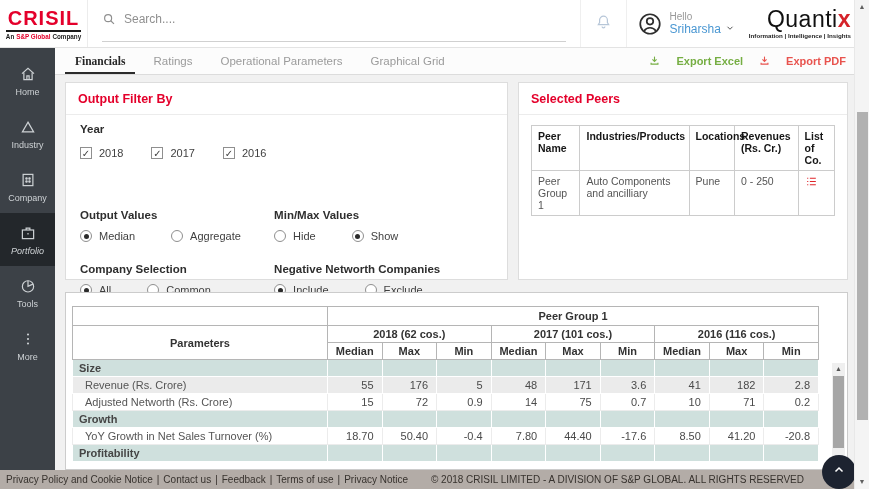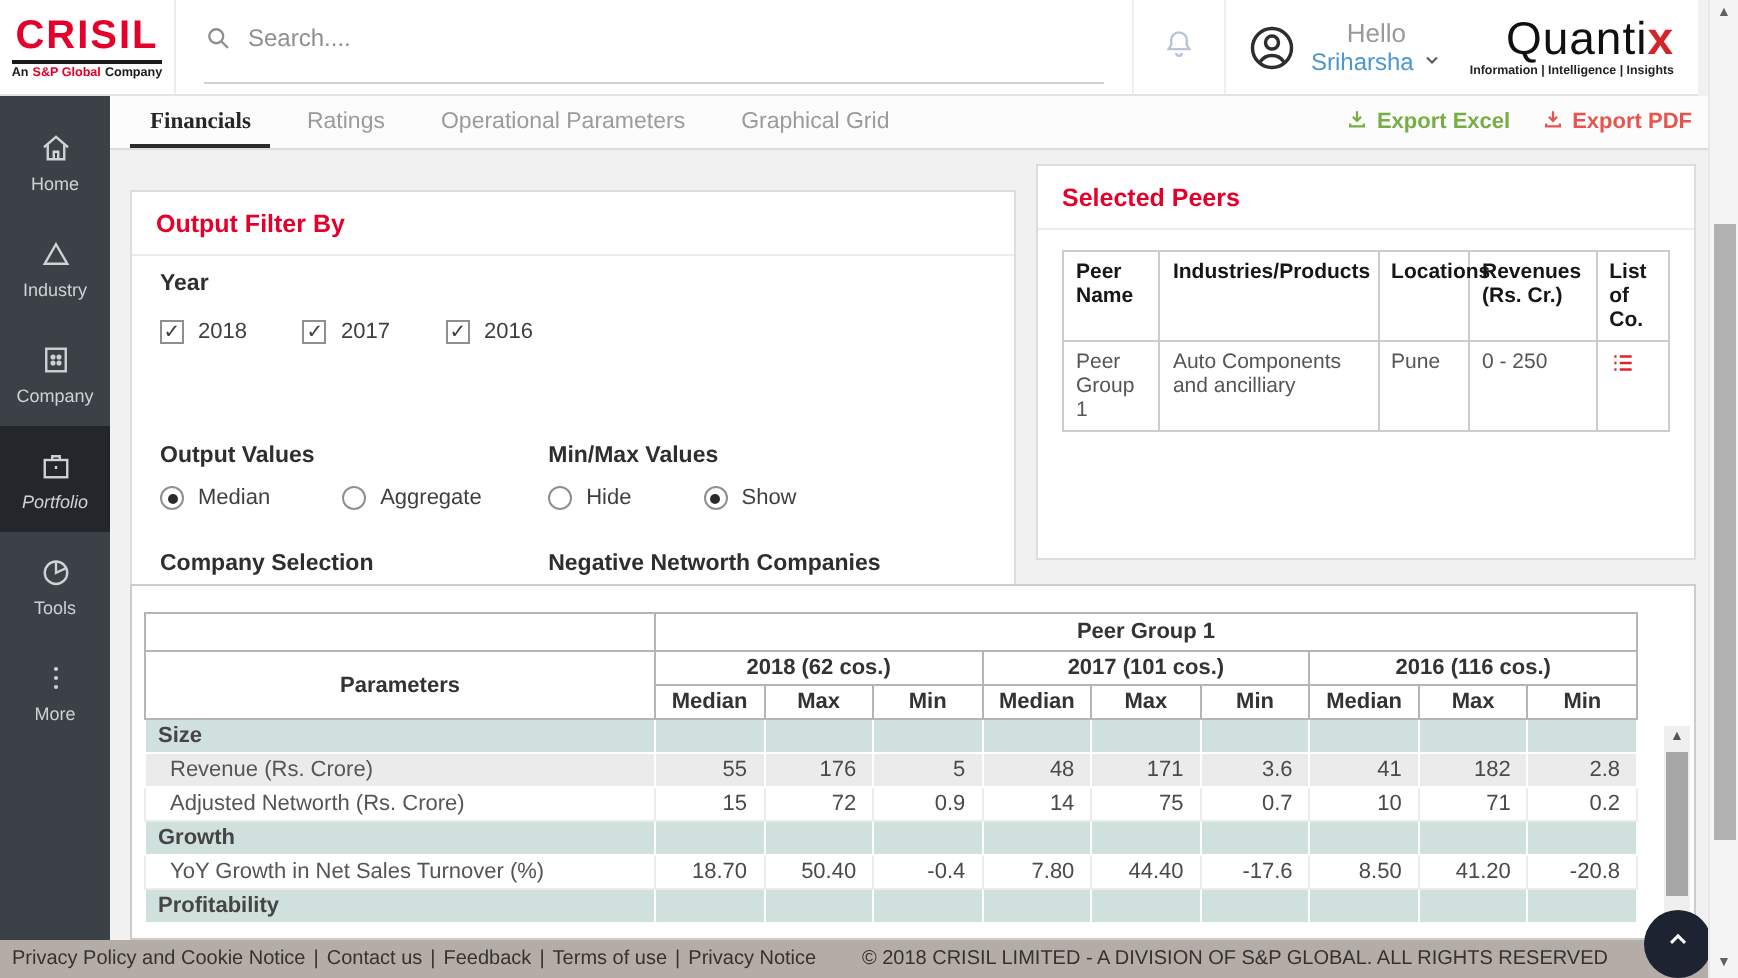--- a/index.html
+++ b/index.html
@@ -5,36 +5,36 @@
   :root{
     --brand-red:#e4002b; --excel-green:#76ae43; --pdf-red:#e8534e;
     --sidebar-bg:#3c4147; --sidebar-active:#23272b; --section-teal:#cfe0dd;
     --row-alt:#ebebeb; --footer-bg:#b3aca7; --link-blue:#4a97d2; --button-dark:#1d2330;
   }
   *{box-sizing:border-box;margin:0;padding:0;}
   body{margin:0;background:#fff;font-family:"Liberation Sans","DejaVu Sans",sans-serif;}
   .app{position:relative;width:869px;height:489px;background:#f1f1f1;overflow:hidden;}
 
   
-  .topbar{position:absolute;top:0;left:0;right:20px;height:48px;background:#fff;
+  .topbar{position:absolute;top:0;left:0;right:6px;height:48px;background:#fff;
     border-bottom:1px solid #e3e3e3;display:flex;align-items:stretch;z-index:5;}
   .logo-box{width:88px;border-right:1px solid #ececec;display:flex;flex-direction:column;align-items:center;justify-content:center;}
   .crisil{font-size:20px;font-weight:700;color:var(--brand-red);letter-spacing:1px;line-height:1;}
   .crisil-tagline{display:flex;gap:2px;font-size:6.3px;font-weight:700;color:#1a1a1a;border-top:2px solid #1a1a1a;margin-top:2px;padding-top:1px;}
   .crisil-tagline .sp{color:var(--brand-red);}
   .search-area{flex:1;display:flex;align-items:center;margin:0 14px;}
   .search-inner{flex:1;display:flex;align-items:flex-start;gap:8px;border-bottom:1px solid #d0d0d0;height:30px;margin-top:6px;}
   .search-inner svg{width:14px;height:14px;color:#8f8f8f;flex:none;}
   .search-input{border:none;outline:none;flex:1;font-size:12px;color:#333;background:transparent;}
   .search-input::placeholder{color:#8f8f8f;}
   .bell-box{width:46px;display:flex;align-items:center;justify-content:center;border-left:1px solid #efefef;cursor:pointer;}
   .bell-box svg{width:17px;height:17px;color:#b6c6d8;}
   .user-box{display:flex;align-items:center;gap:7px;padding:0 10px;border-left:1px solid #efefef;cursor:pointer;}
   .avatar svg{width:26px;height:26px;color:#2e2e2e;display:block;}
-  .hello{font-size:13px;color:#999;line-height:1.2;text-align:center;}
+  .hello{font-size:10px;color:#999;line-height:1.2;}
   .uname{font-size:12px;color:var(--link-blue);display:flex;align-items:center;gap:4px;line-height:1.1;}
   .uname svg{width:10px;height:10px;color:#555;}
   .quantix-box{display:flex;flex-direction:column;align-items:flex-end;justify-content:center;padding:0 12px 0 4px;min-width:106px;}
   .quantix{font-size:23px;color:#101010;letter-spacing:.5px;line-height:1;font-weight:500;}
   .quantix .qx{color:#d5232a;font-weight:700;}
   .quantix-tagline{font-size:6.2px;font-weight:700;color:#222;margin-top:1px;}
 
   
   .sidebar{position:absolute;top:48px;left:0;width:55px;bottom:19px;background:var(--sidebar-bg);
     display:flex;flex-direction:column;padding-top:6px;z-index:4;}
@@ -44,28 +44,28 @@
   .sb-icon svg{width:18px;height:18px;color:#ced2d5;display:block;}
   .sb-label{font-size:9px;}
 
   
   .content{position:absolute;left:55px;top:48px;right:15px;bottom:19px;background:#f1f1f1;overflow:hidden;}
   .tabbar{position:absolute;left:0;top:0;right:0;height:27px;background:#fcfcfc;border-bottom:1px solid #dcdcdc;
     display:flex;align-items:stretch;padding-left:10px;}
   .tab{display:flex;align-items:center;padding:0 10px;font-size:11.5px;color:#9b9b9b;cursor:pointer;margin-right:8px;white-space:nowrap;}
   .tab.active{color:#262626;font-weight:700;box-shadow:inset 0 -2px 0 #2b2b2b;font-family:Liberation Serif, serif;}
   .exports{margin-left:auto;display:flex;align-items:center;gap:16px;padding-right:8px;}
-  .export-link{display:flex;align-items:center;gap:4px;font-size:11px;font-weight:700;cursor:pointer;white-space:nowrap;justify-content:flex-end;}
+  .export-link{display:flex;align-items:center;gap:16px;font-size:11px;font-weight:700;cursor:pointer;white-space:nowrap;justify-content:flex-end;}
   .export-link svg{width:11px;height:11px;}
   .export-excel{color:var(--excel-green);}
   .export-pdf{color:var(--pdf-red);}
 
   .panel{background:#fff;border:1px solid #ddd;position:absolute;}
   .panel-title{padding:9px 12px 8px;font-size:12.5px;font-weight:700;color:var(--brand-red);border-bottom:1px solid #ececec;}
-  .filter-panel{left:10px;top:47px;width:443px;height:198px;}
+  .filter-panel{left:10px;top:34px;width:443px;height:198px;}
   .peers-panel{left:463px;top:34px;right:6px;height:198px;}
   .table-panel{left:10px;top:244px;right:6px;bottom:0;border-color:#ccc;overflow:hidden;}
 
   
   .filter-body{padding:8px 14px;}
   .filter-grid{display:grid;grid-template-columns:47% 53%;}
   .fld-label{font-size:11.5px;font-weight:700;color:#2e2e2e;}
   .cell-group{height:76px;}
   .listbox{width:198px;height:42px;border-bottom:1px solid #c9c9c9;margin-top:3px;background:#fff;}
   .listbox-opt{background:#c3c3c3;font-size:11px;color:#333;padding:1px 5px;cursor:pointer;}

